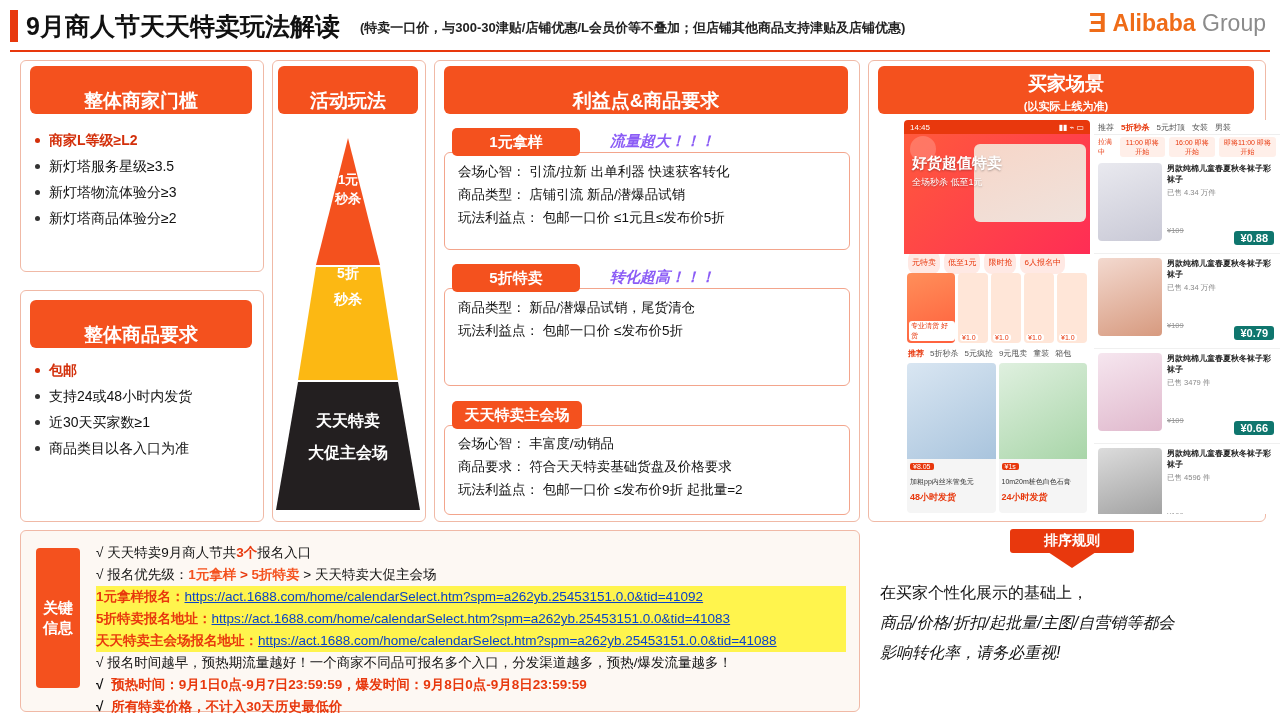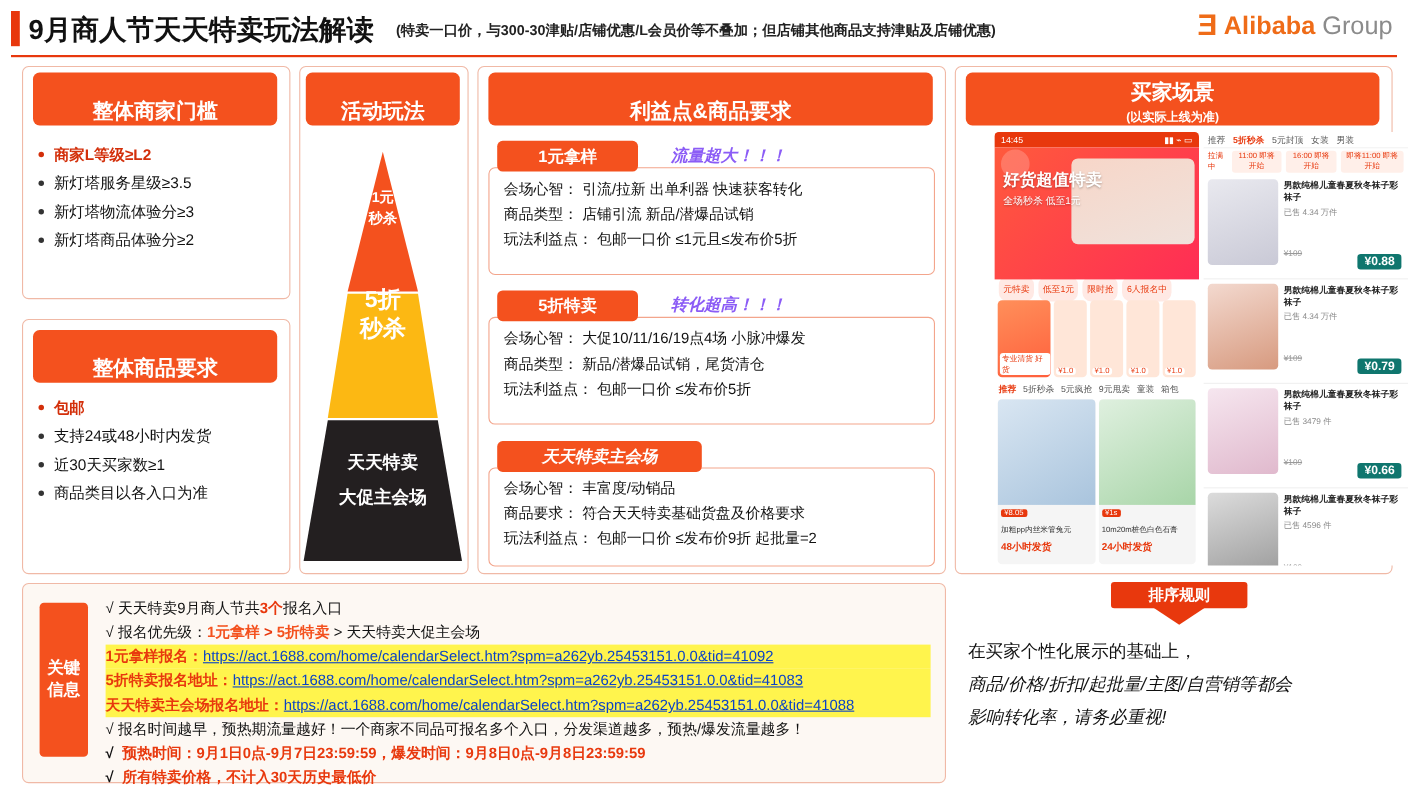--- a/index.html
+++ b/index.html
@@ -44,21 +44,21 @@
   .bullets li.red::before{background:#d32f0a;}
   ul.bullets{padding:0;margin:0;}
 
   
   .col2{left:272px;top:60px;width:152px;height:460px;}
   .col2-title{left:278px;top:66px;width:140px;height:48px;}
   .pyr{position:absolute;left:272px;top:130px;width:152px;height:390px;}
   .pyr svg{display:block;}
   .pyr-label{position:absolute;width:100%;text-align:center;color:#fff;font-weight:bold;}
   .pl1{top:40px;font-size:13px;line-height:19px;}
-  .pl2{top:130px;font-size:21px;line-height:26px;}
+  .pl2{top:130px;font-size:14px;line-height:26px;}
   .pl3{top:275px;font-size:16px;line-height:32px;}
 
   
   .col3{left:434px;top:60px;width:424px;height:460px;}
   .col3-title{left:444px;top:66px;width:404px;height:48px;}
   .card{position:absolute;border:1px solid #f3a58c;border-radius:6px;background:#fff;}
   .tag{position:absolute;background:#f4511e;color:#fff;font-weight:bold;font-size:15px;
        border-radius:5px;display:flex;align-items:center;justify-content:center;}
   .slogan{position:absolute;color:#8b5cf6;font-weight:bold;font-style:italic;font-size:15px;}
   .cardtext{position:absolute;font-size:13.5px;line-height:23px;color:#111;white-space:nowrap;}
@@ -67,21 +67,21 @@
   .t1tag{left:452px;top:128px;width:128px;height:28px;}
   .s1{left:610px;top:132px;}
   .x1{left:458px;top:160px;}
 
   .c2{left:444px;top:288px;width:404px;height:96px;}
   .t2tag{left:452px;top:264px;width:128px;height:28px;}
   .s2{left:610px;top:268px;}
   .x2{left:458px;top:296px;}
 
   .c3{left:444px;top:425px;width:404px;height:88px;}
-  .t3tag{left:452px;top:401px;width:186px;height:28px;font-style:italic;}
+  .t3tag{left:452px;top:401px;width:130px;height:28px;}
   .x3{left:458px;top:432px;}
 
   
   .col4{left:868px;top:60px;width:396px;height:460px;}
   .col4-title{left:878px;top:66px;width:376px;height:48px;}
   .mock{position:absolute;left:876px;top:120px;width:380px;height:394px;display:flex;gap:4px;margin-left:28px;}
   .phone{width:186px;height:394px;background:#fff;border-radius:4px;overflow:hidden;position:relative;}
 
   
   .ph-status{height:14px;background:#e8380d;color:#fff;font-size:8px;display:flex;justify-content:space-between;align-items:center;padding:0 6px;}
@@ -210,21 +210,20 @@
   <div class="cardtext x1">
     <div>会场心智：  引流/拉新   出单利器 快速获客转化</div>
     <div>商品类型：  店铺引流  新品/潜爆品试销</div>
     <div>玩法利益点：  包邮一口价 ≤1元且≤发布价5折</div>
   </div>
 
   <div class="card c2"></div>
   <div class="tag t2tag">5折特卖</div>
   <div class="slogan s2">转化超高！！！</div>
   <div class="cardtext x2">
-    <div>会场心智：  大促10/11/16/19点4场   小脉冲爆发</div>
     <div>商品类型：  新品/潜爆品试销，尾货清仓</div>
     <div>玩法利益点：  包邮一口价  ≤发布价5折</div>
   </div>
 
   <div class="card c3"></div>
   <div class="tag t3tag">天天特卖主会场</div>
   <div class="cardtext x3">
     <div>会场心智：  丰富度/动销品</div>
     <div>商品要求：  符合天天特卖基础货盘及价格要求</div>
     <div>玩法利益点：  包邮一口价   ≤发布价9折  起批量=2</div>

